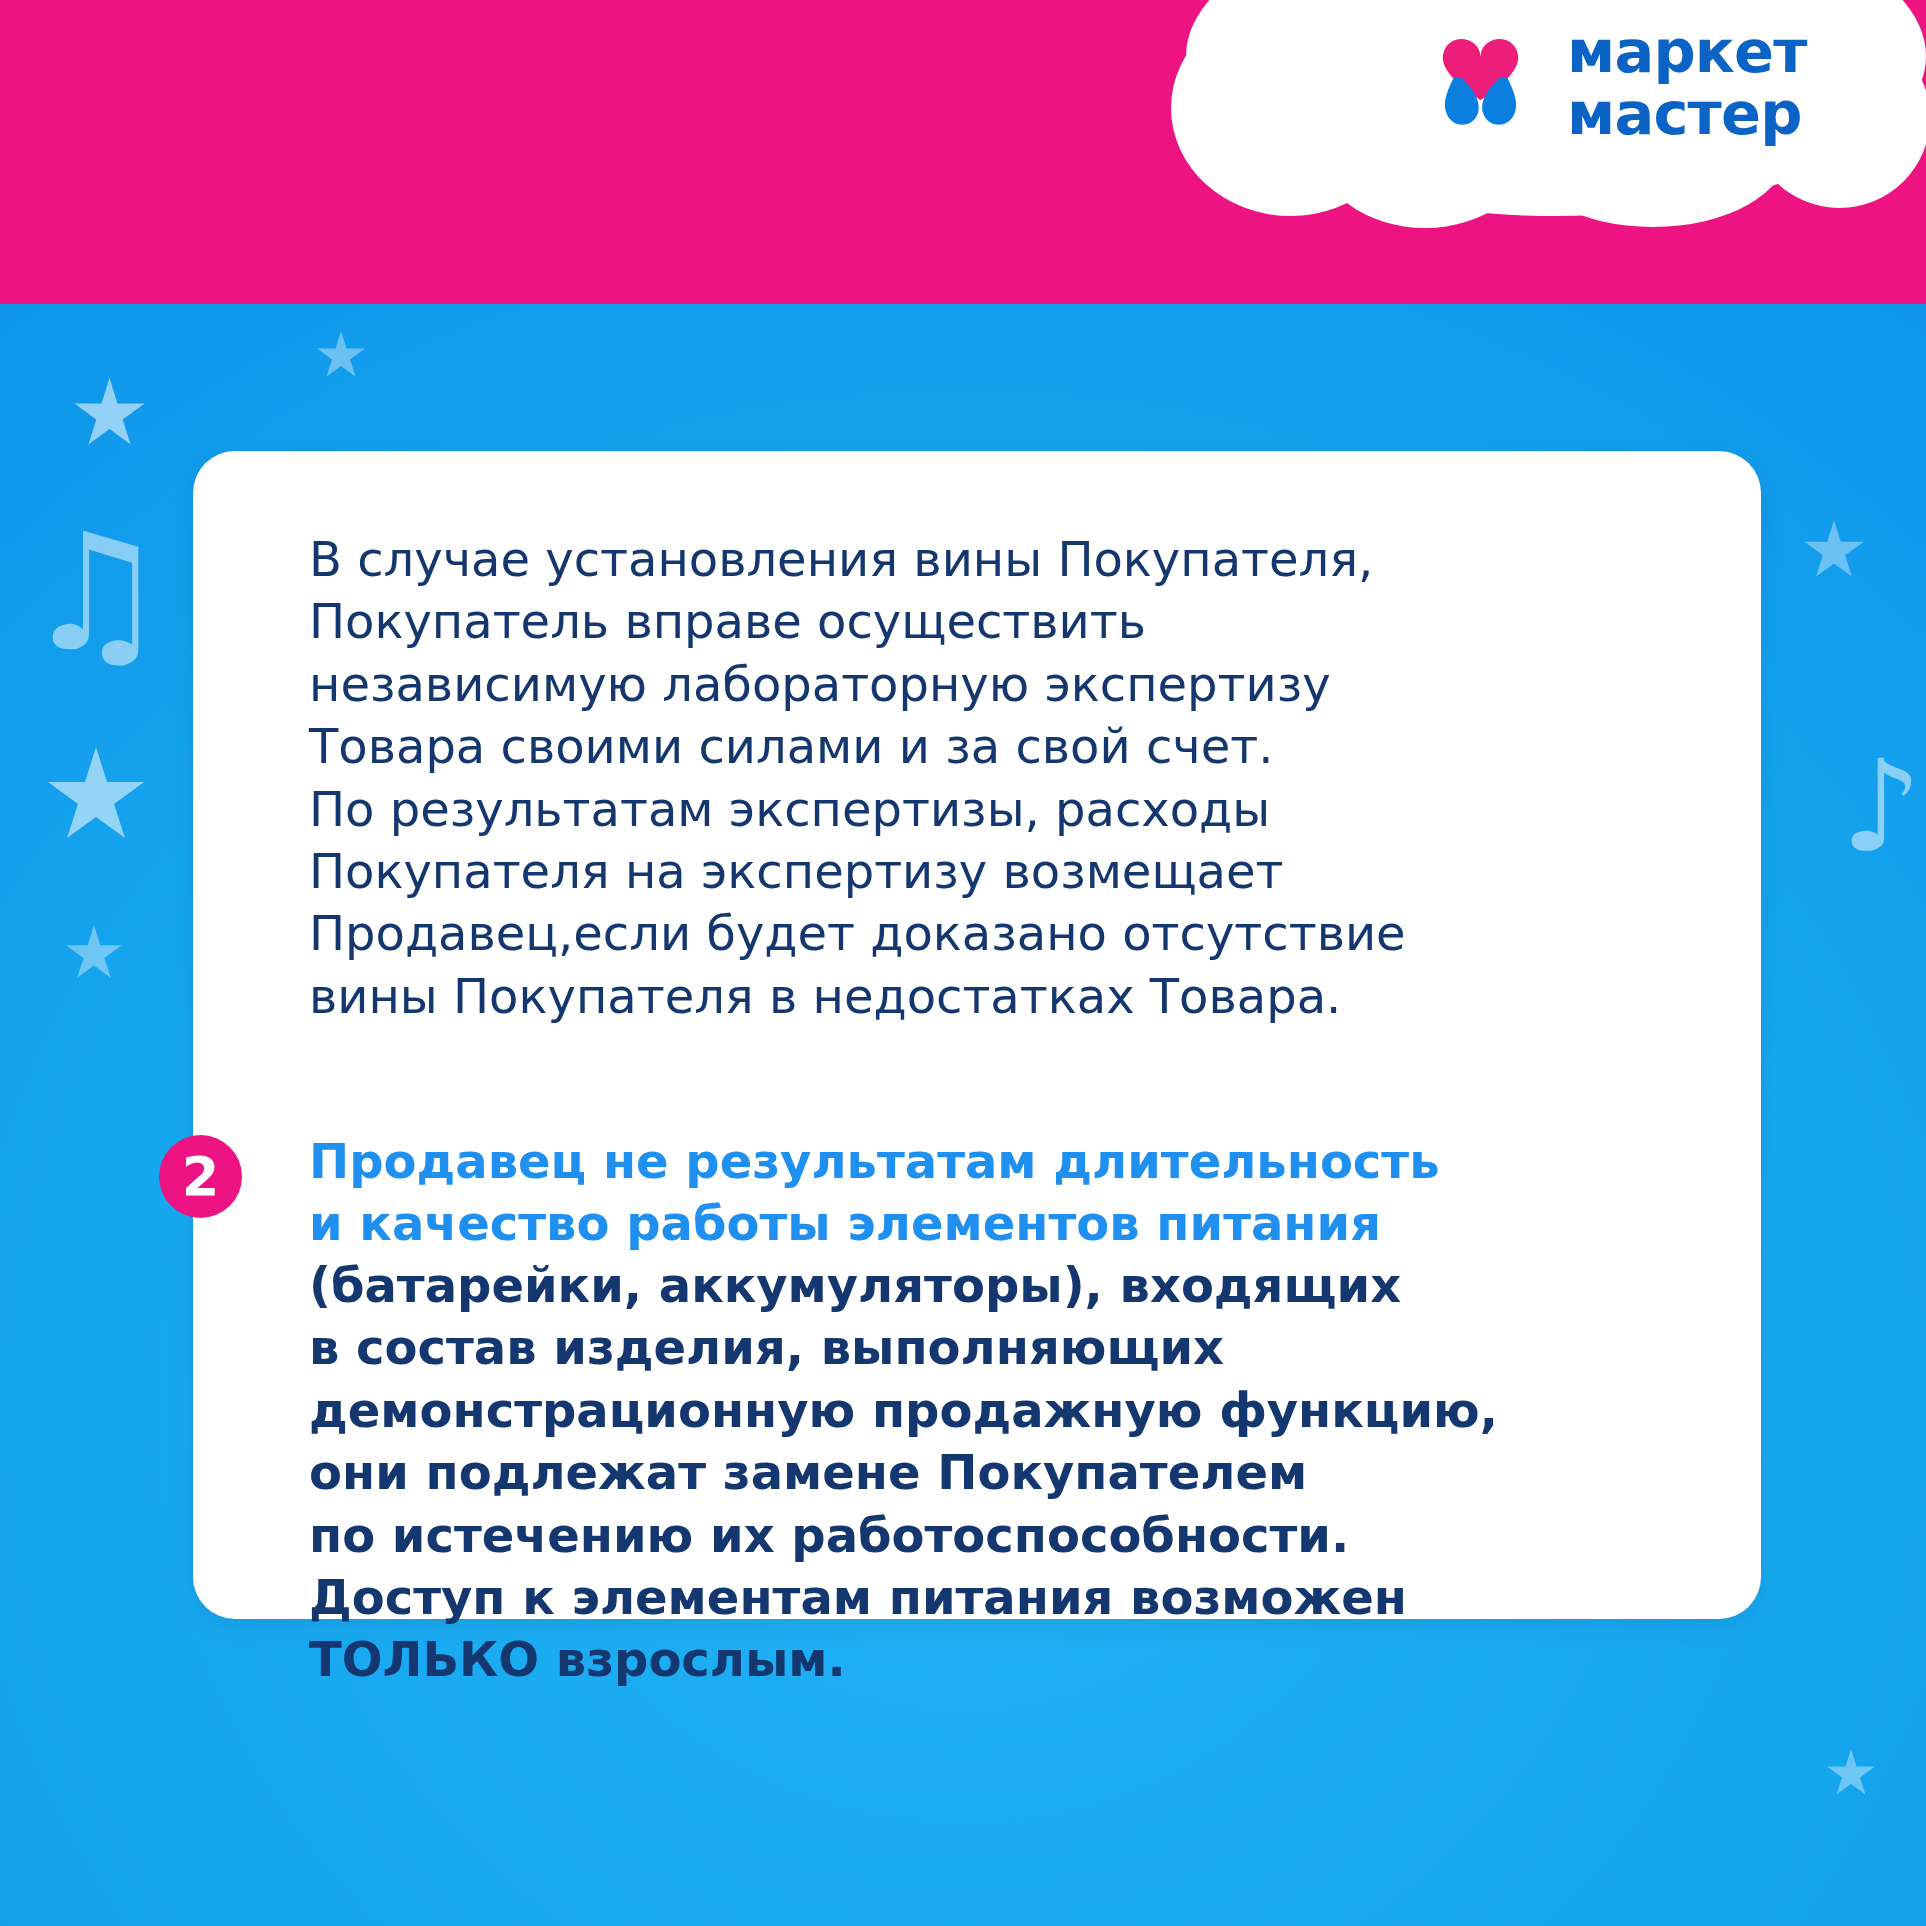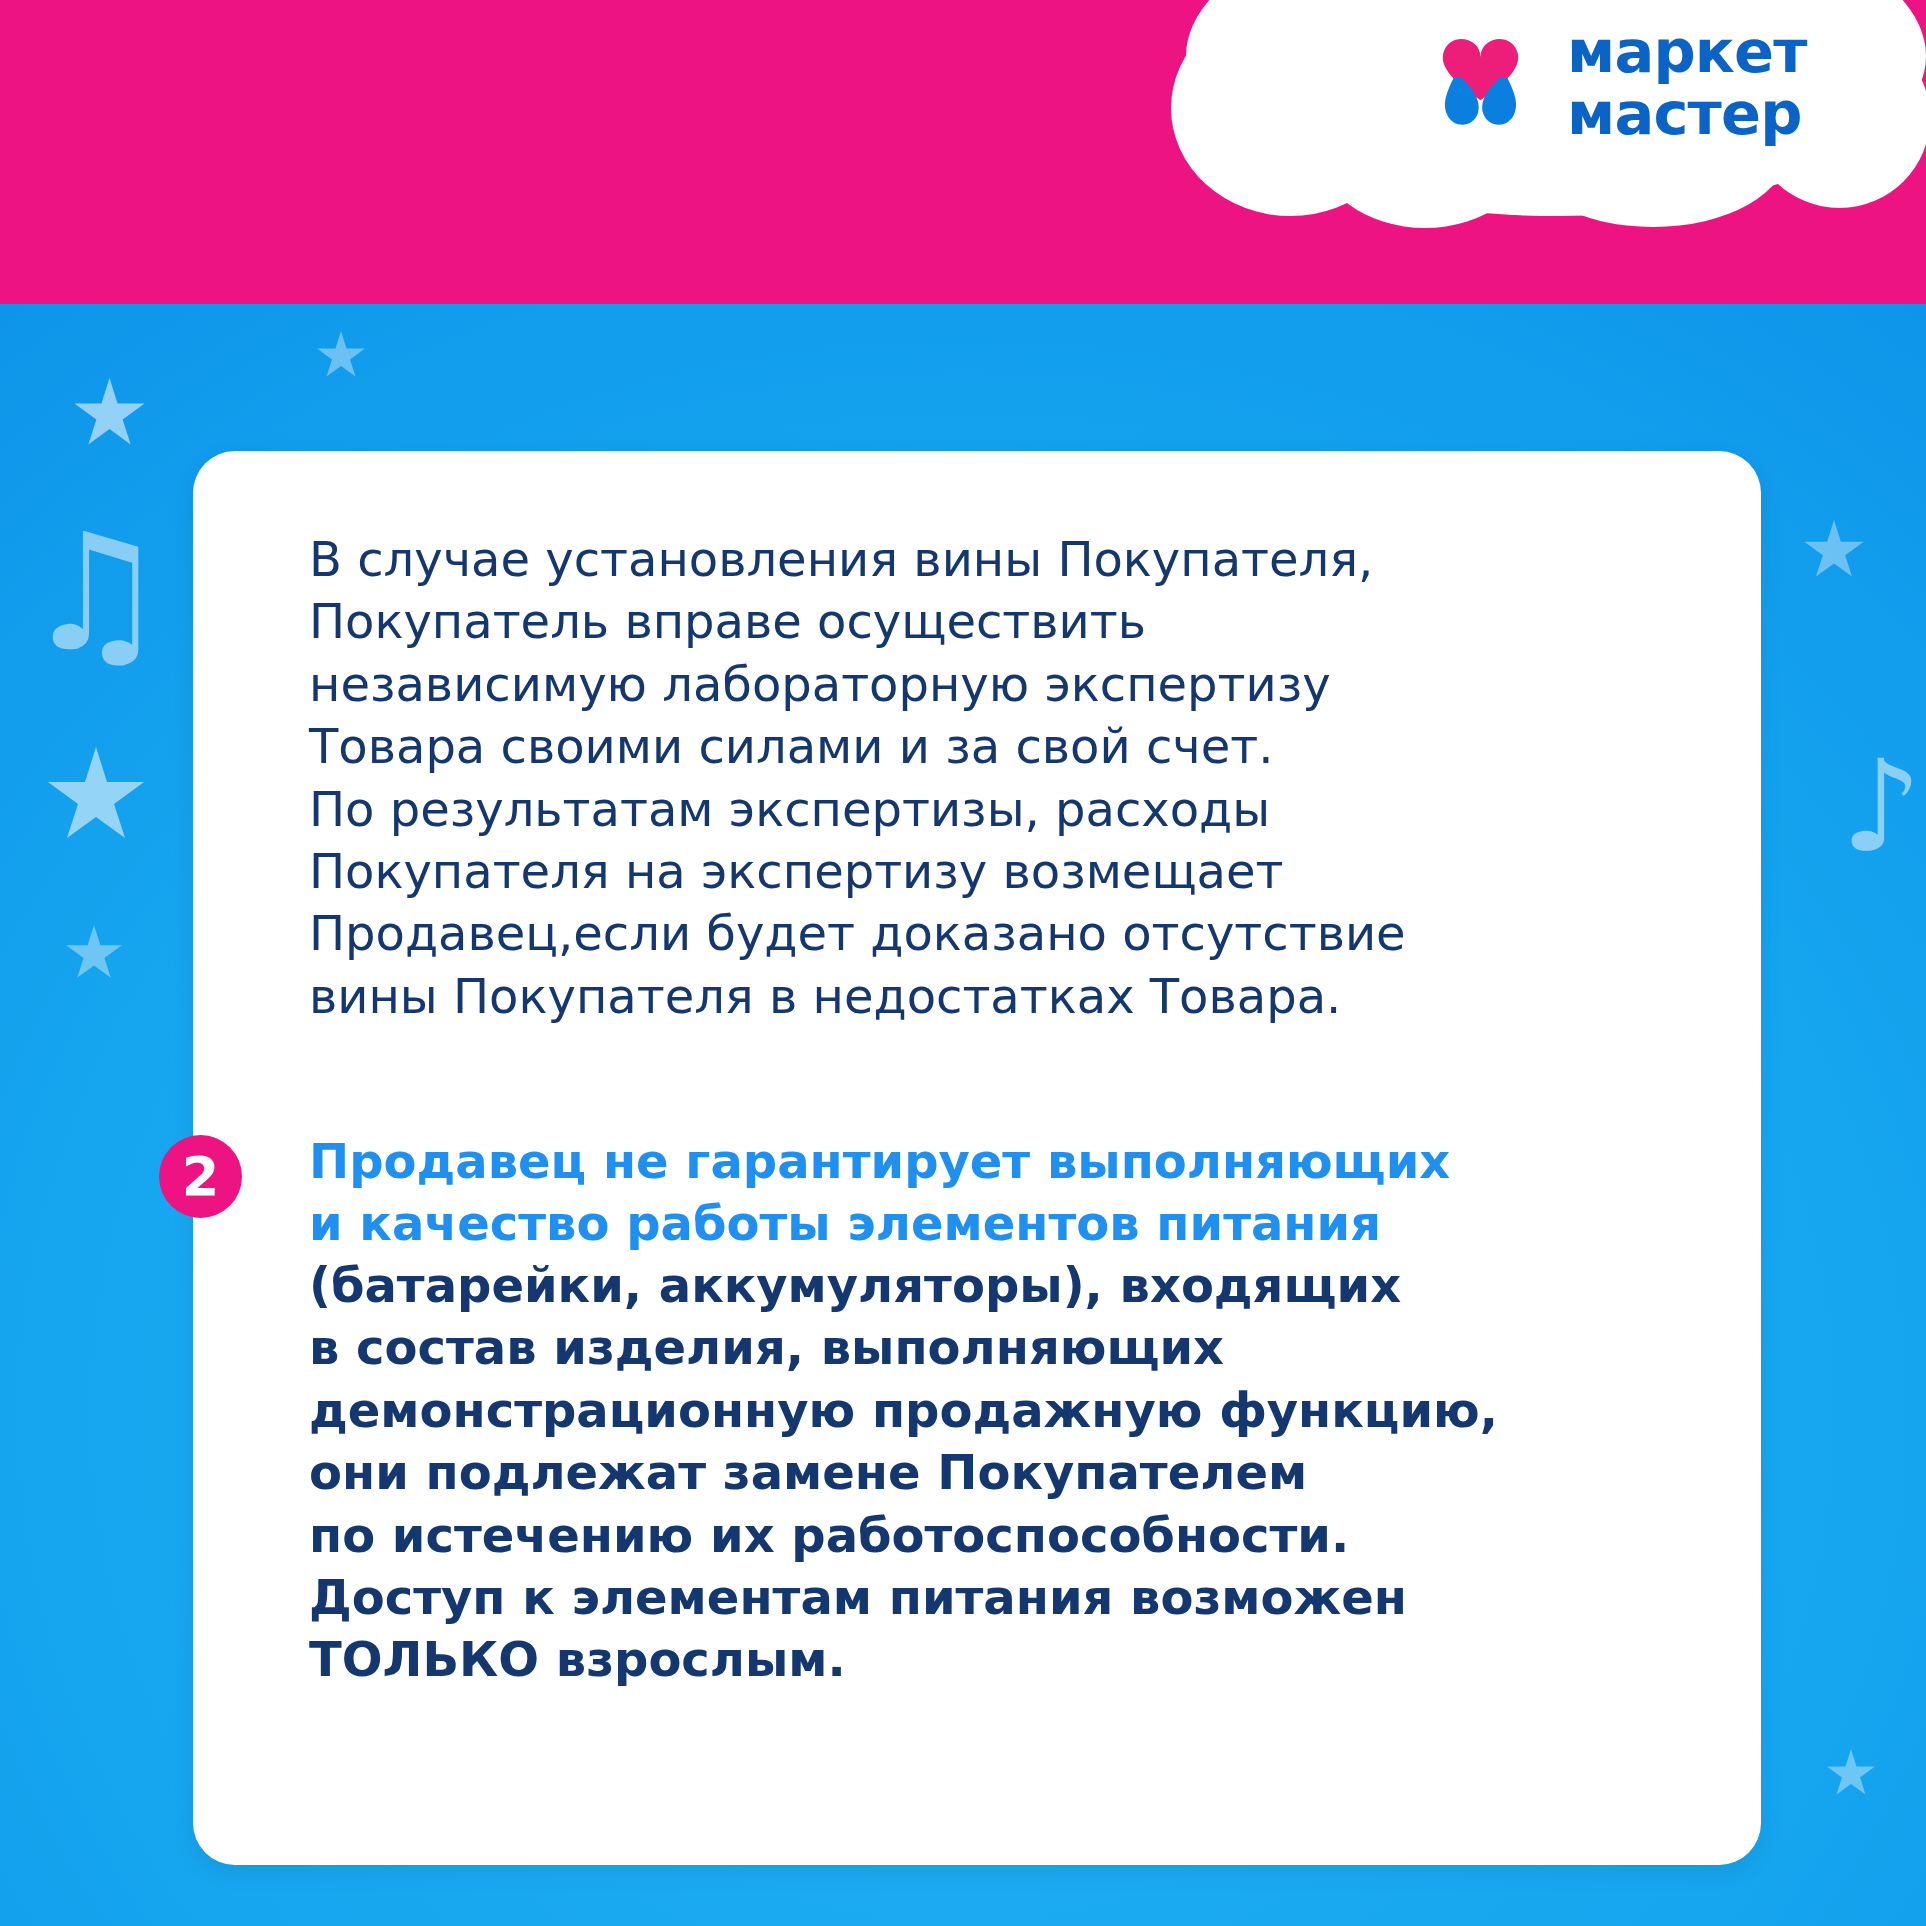--- a/index.html
+++ b/index.html
@@ -97,21 +97,21 @@
   }
   .star.soft { opacity: .38; }
   .note { color: #ffffff; opacity: .5; font-size: 77px; line-height: 1; }
 
   
   .card {
     position: absolute;
     left: 193px;
     top: 451px;
     width: 1568px;
-    height: 1414px;
+    height: 1168px;
     background: #ffffff;
     border-radius: 42px;
     box-shadow: 0 7px 23px rgba(0,0,0,.08);
   }
 
   .card-inner {
     position: absolute;
     left: 116px;
     top: 77px;
     right: 85px;
@@ -200,21 +200,21 @@
 Покупатель вправе осуществить
 независимую лабораторную экспертизу
 Товара своими силами и за свой счет.
 По результатам экспертизы, расходы
 Покупателя на экспертизу возмещает
 Продавец,если будет доказано отсутствие
 вины Покупателя в недостатках Товара.</div>
 
       <div class="block-2">
         <div class="badge">2</div>
-        <div class="lead">Продавец не гарантирует выполняющих
+        <div class="lead">Продавец не результатам длительность
 и качество работы элементов питания</div>
         <div class="rest">(батарейки, аккумуляторы), входящих
 в состав изделия, выполняющих
 демонстрационную продажную функцию,
 они подлежат замене Покупателем
 по истечению их работоспособности.
 Доступ к элементам питания возможен
 ТОЛЬКО взрослым.</div>
       </div>
     </div>

